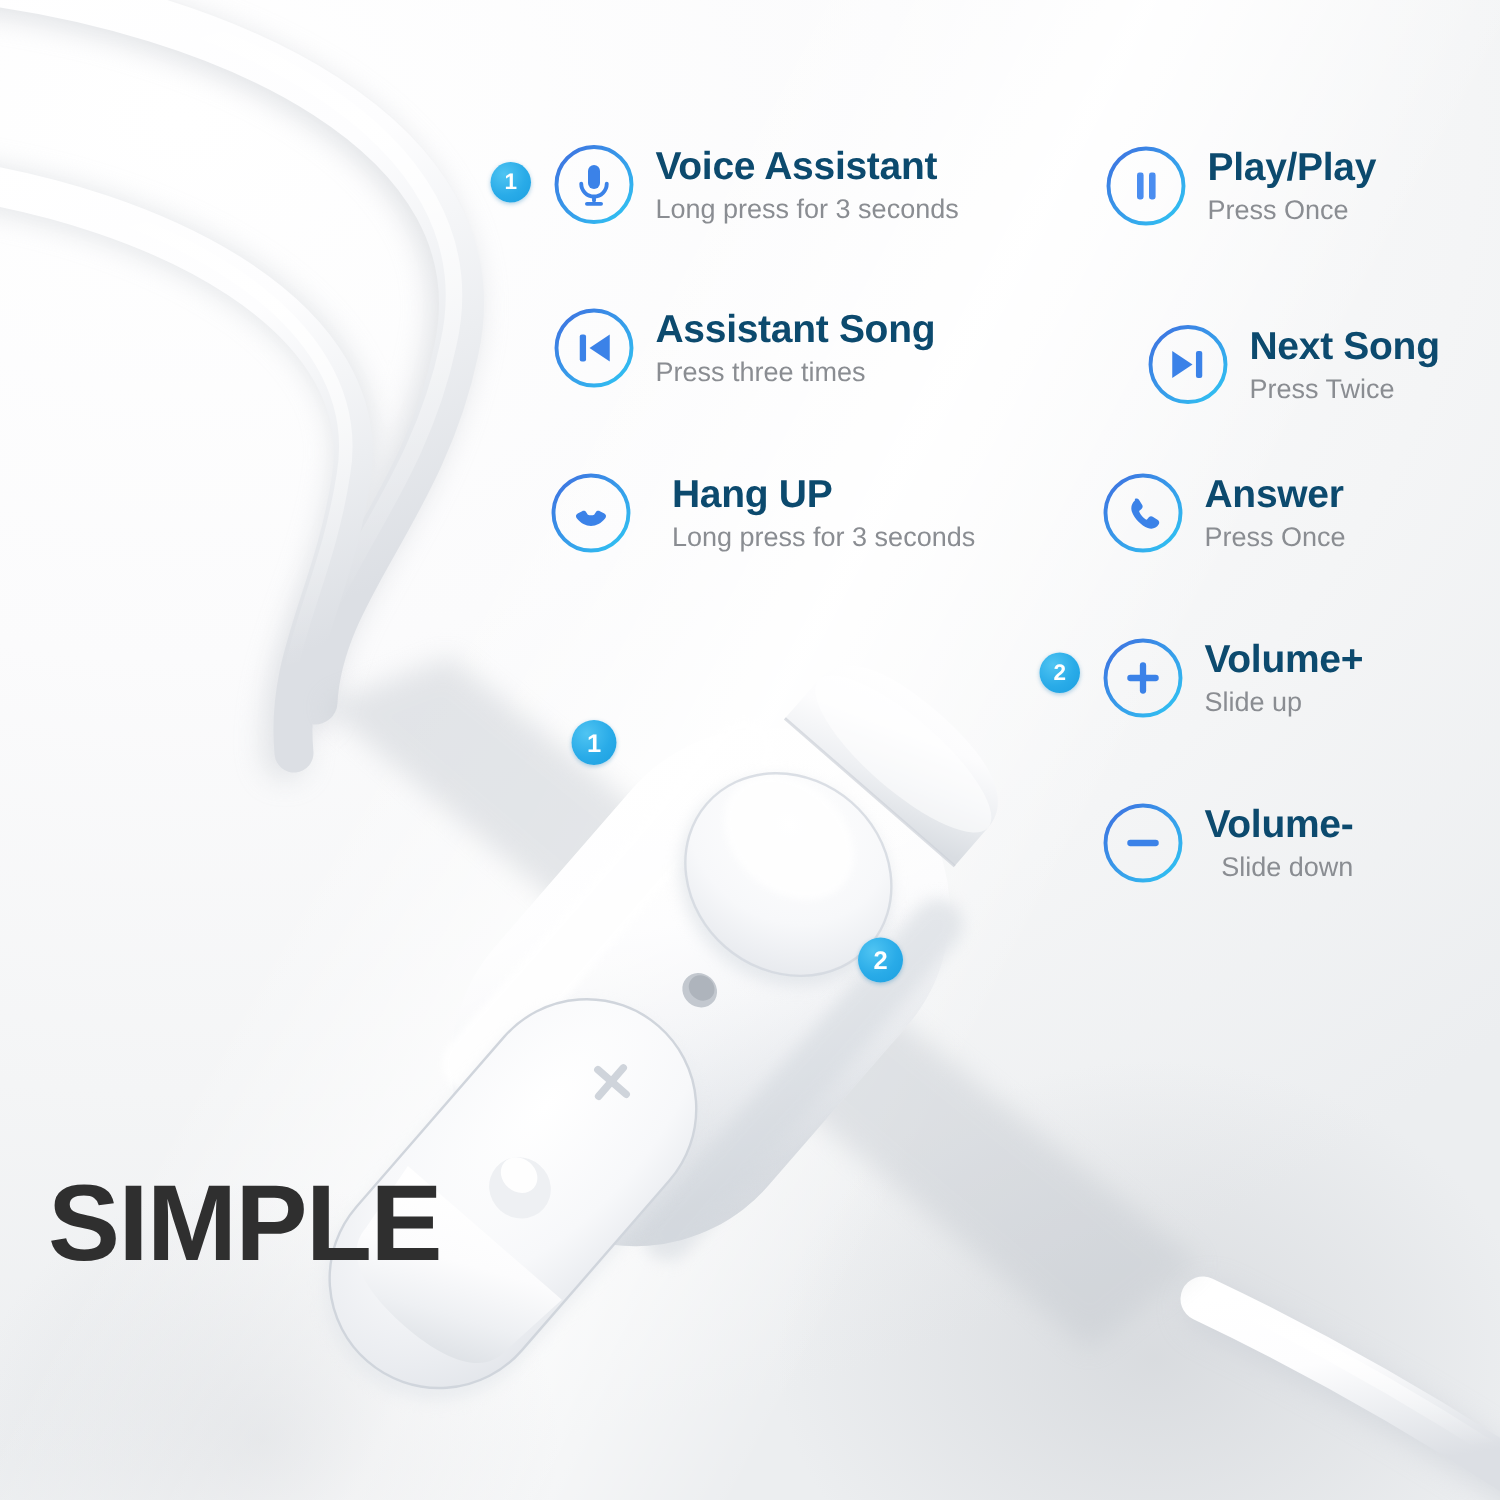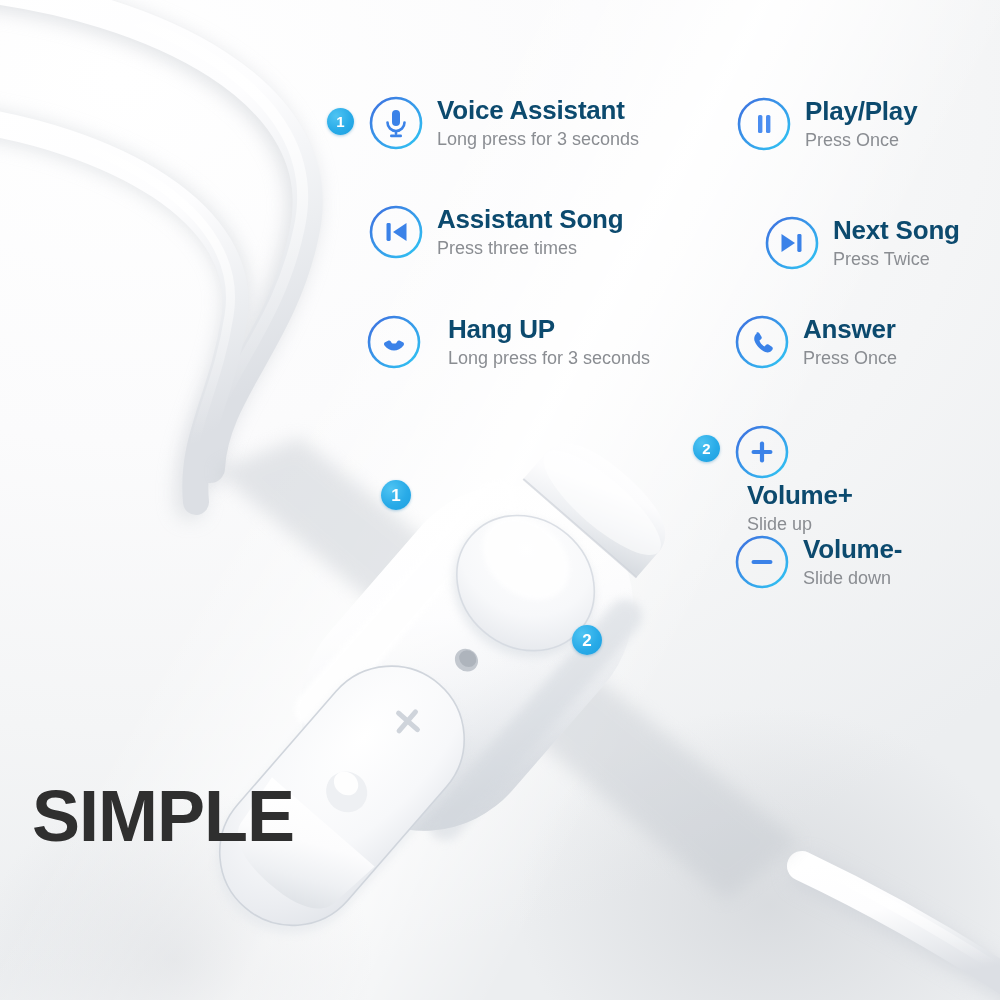--- a/index.html
+++ b/index.html
@@ -278,36 +278,36 @@
                  l3.4 2.2 c0.9 0.6 1.2 1.9 0.6 2.8 c-1.6 2.6 -4.3 3.6 -7.3 2.5
                  c-4.3 -1.6 -9.1 -6.5 -10.6 -10.9 c-1 -3 0 -5.7 2 -7.5 z" fill="#3b82e8"></path>
       </svg>
     </div>
     <div class="texts">
       <div class="title">Answer</div>
       <div class="sub">Press Once</div>
     </div>
   </div>
 
-  <div class="callout" style="left:734px;top:424px;flex-direction:column;">
+  <div class="callout" style="left:734px;top:424px;">
     <div class="icon-wrap">
       <svg viewBox="0 0 56 56">
         <circle cx="28" cy="28" r="25" fill="none" stroke="url(#ringA)" stroke-width="2.6"></circle>
         <rect x="17.5" y="25.9" width="21" height="4.2" rx="2.1" fill="#3b82e8"></rect>
         <rect x="25.9" y="17.5" width="4.2" height="21" rx="2.1" fill="#3b82e8"></rect>
       </svg>
     </div>
     <div class="texts">
       <div class="title">Volume+</div>
       <div class="sub">Slide up</div>
     </div>
   </div>
   <div class="num-badge small" style="position:absolute;left:693px;top:435px;">2</div>
 
-  <div class="callout" style="left:734px;top:534px;">
+  <div class="callout" style="left:734px;top:534px;text-align:right;">
     <div class="icon-wrap">
       <svg viewBox="0 0 56 56">
         <circle cx="28" cy="28" r="25" fill="none" stroke="url(#ringA)" stroke-width="2.6"></circle>
         <rect x="17.5" y="25.9" width="21" height="4.2" rx="2.1" fill="#3b82e8"></rect>
       </svg>
     </div>
     <div class="texts">
       <div class="title">Volume-</div>
       <div class="sub">Slide down</div>
     </div>

